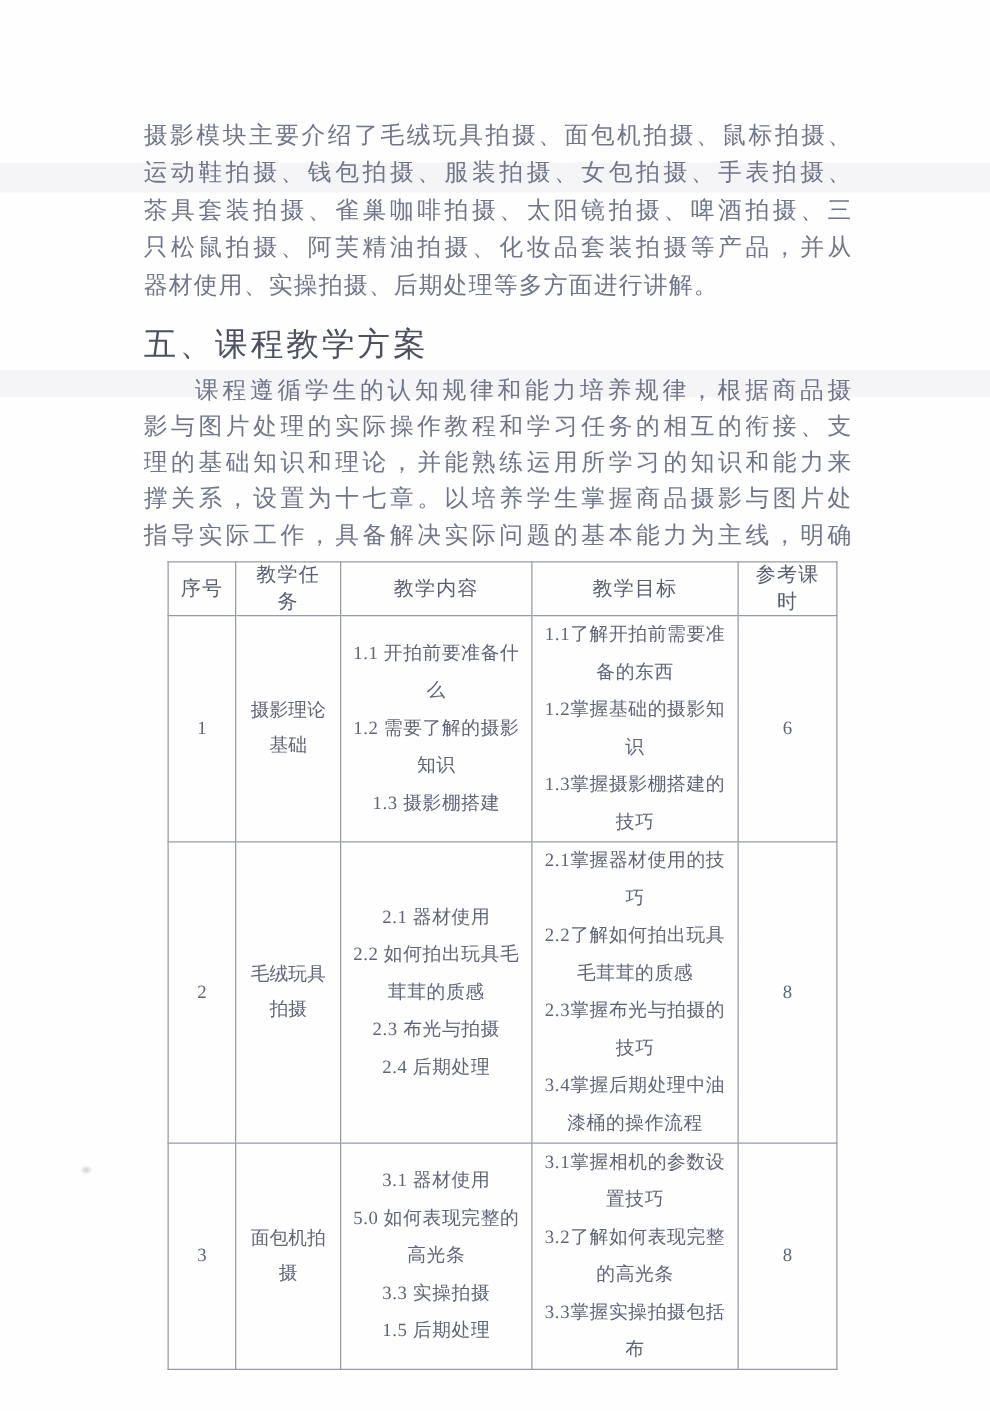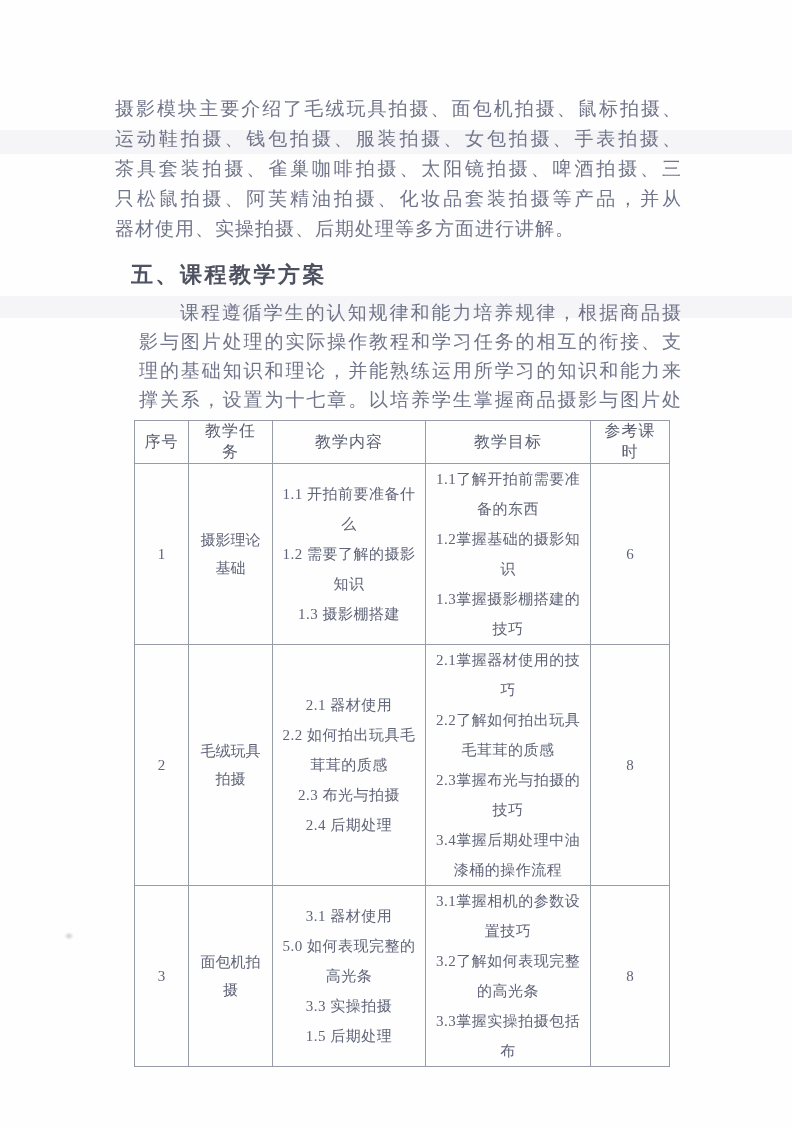--- a/index.html
+++ b/index.html
@@ -36,30 +36,30 @@
     line-height: 30px;
     letter-spacing: 1px;
     color: #70758a;
   }
   .para .line { white-space: nowrap; }
   .para .line.full {
     white-space: normal;
     text-align: justify;
     text-align-last: justify;
   }
-  .para2 { line-height: 29px; margin-left: 24px; }
+  .para2 { line-height: 29px; }
   .indent { text-indent: 41px; }
   .heading {
     font-family: "Liberation Sans", sans-serif;
-    font-weight: bold;
-    font-size: 22px;
+    font-weight: normal;
+    font-size: 26px;
     line-height: 30px;
     color: #4d5160;
     letter-spacing: 2.5px;
-    margin: 16px 0 8px 16px;
+    margin: 16px 0 8px 0;
   }
   table.plan {
     border-collapse: collapse;
     table-layout: fixed;
     margin: 6px 0 0 19px;
     width: 535px;
     font-size: 15px;
     color: #5f6477;
   }
   table.plan th, table.plan td {
@@ -104,20 +104,21 @@
       <div class="line">器材使用、实操拍摄、后期处理等多方面进行讲解。</div>
     </div>
 
     <div class="heading">五、课程教学方案</div>
 
     <div class="para para2">
       <div class="line full indent">课程遵循学生的认知规律和能力培养规律，根据商品摄</div>
       <div class="line full">影与图片处理的实际操作教程和学习任务的相互的衔接、支</div>
       <div class="line full">理的基础知识和理论，并能熟练运用所学习的知识和能力来</div>
       <div class="line full">撑关系，设置为十七章。以培养学生掌握商品摄影与图片处</div>
+      <div class="line full">指导实际工作，具备解决实际问题的基本能力为主线，明确</div>
     </div>
 
     <table class="plan">
       <colgroup>
         <col style="width:54px">
         <col style="width:84px">
         <col style="width:153px">
         <col style="width:165px">
         <col style="width:79px">
       </colgroup>

